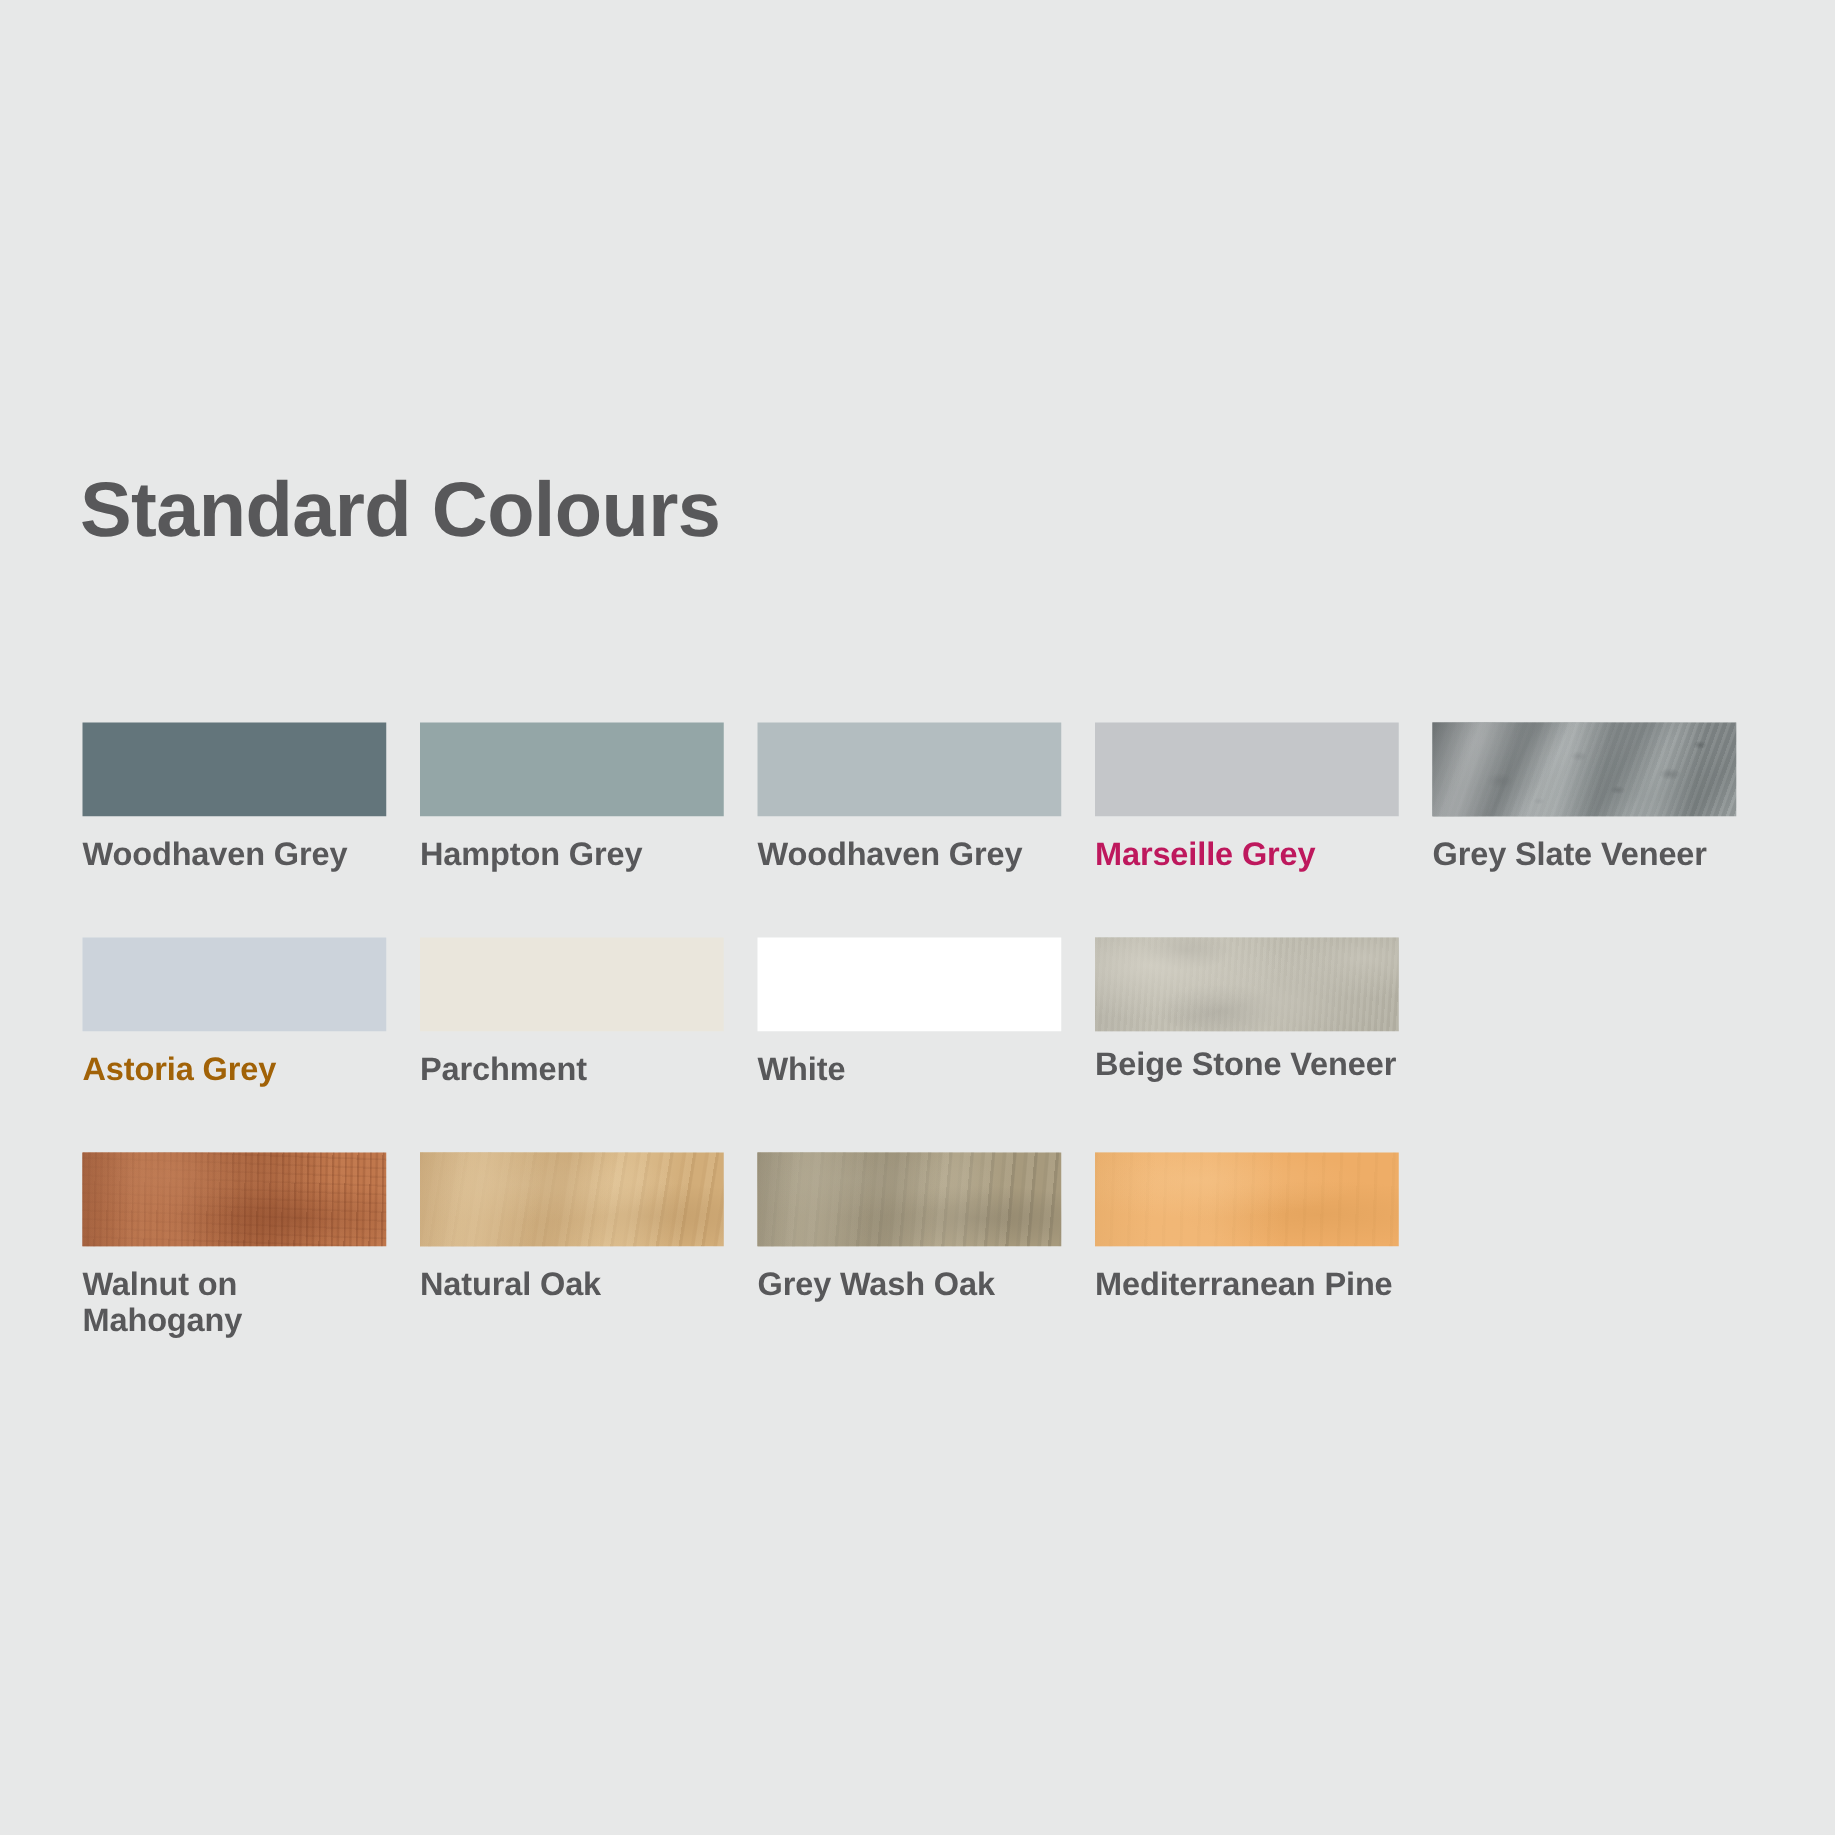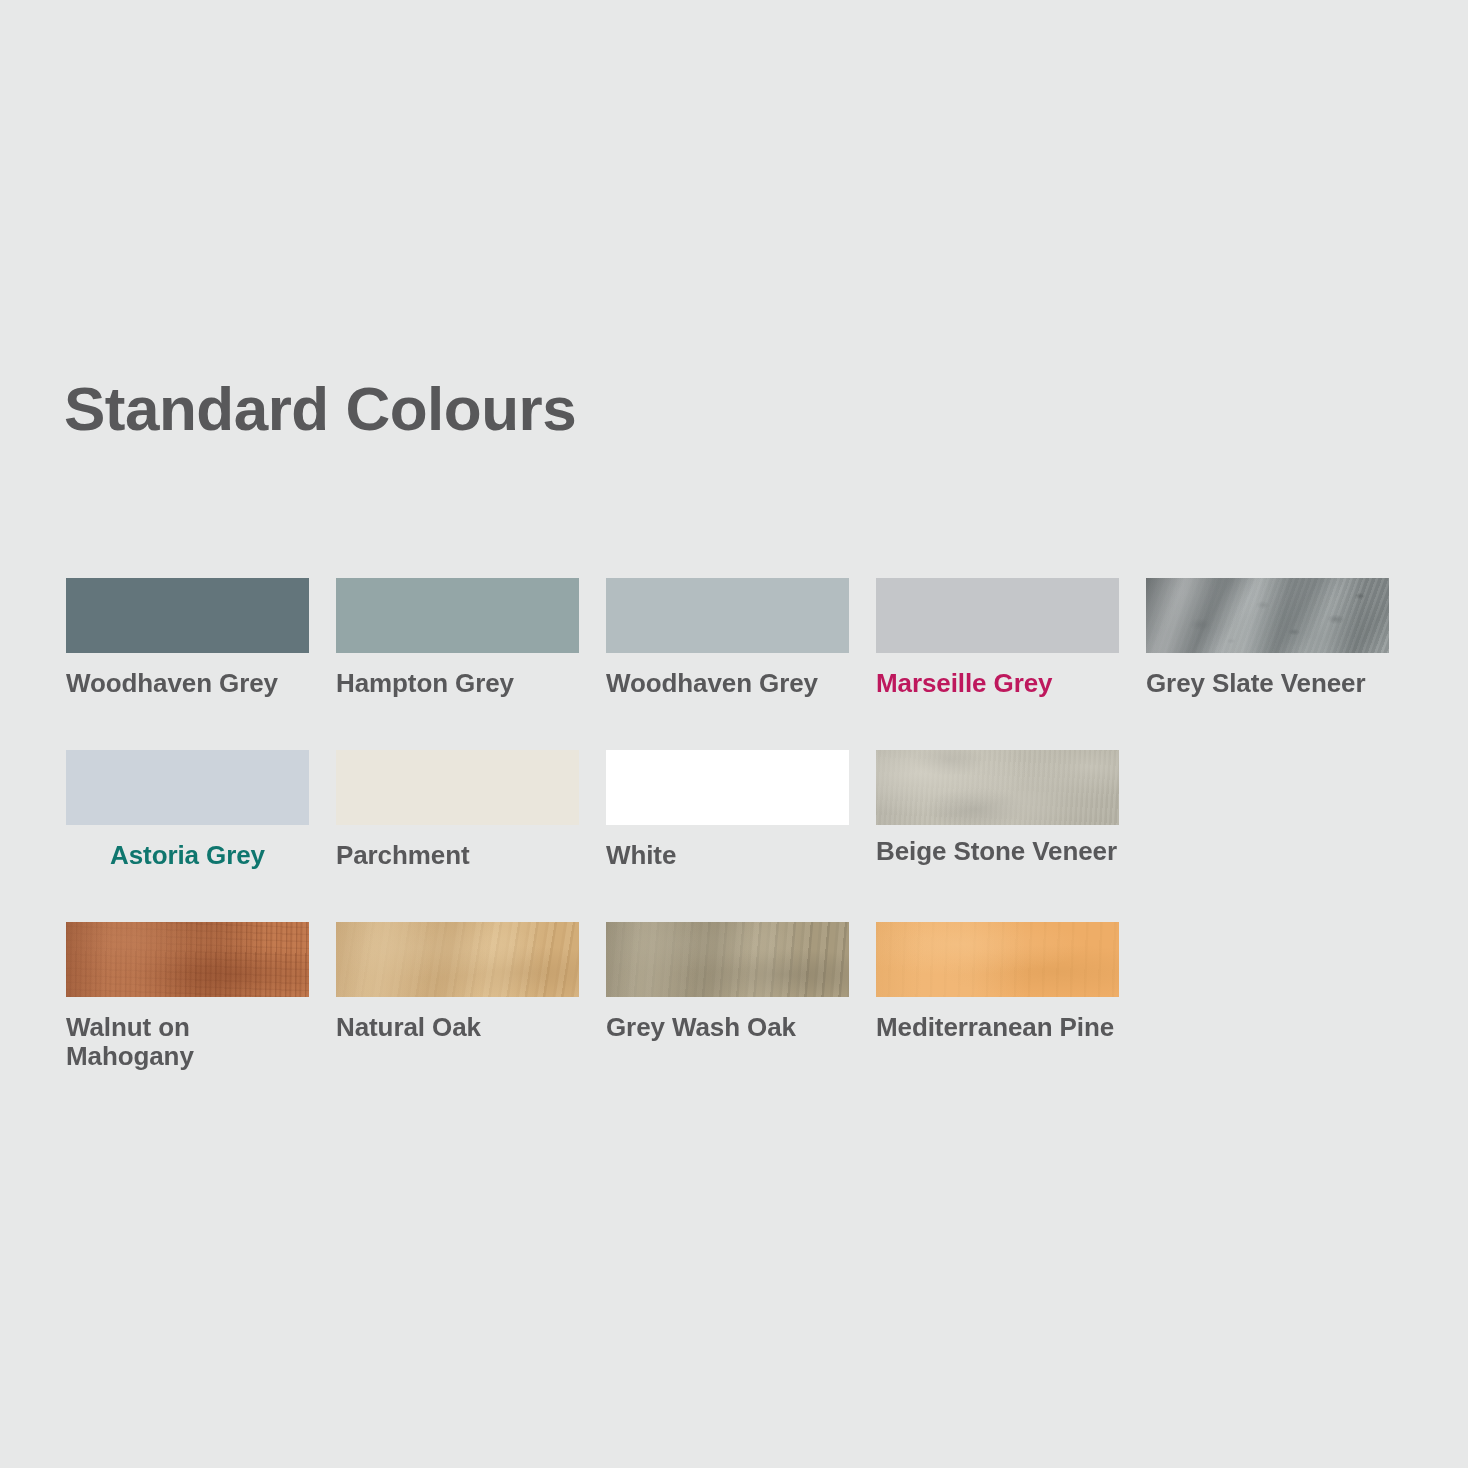--- a/index.html
+++ b/index.html
@@ -202,21 +202,21 @@
         <div class="swatch-chip tex-grey-slate"></div>
         <div class="swatch-label" style="color: rgb(88, 88, 90);">Grey Slate Veneer</div>
       </div>
     </div>
 
     <div class="row-gap-1"></div>
 
     <div class="swatch-row row-2">
       <div class="swatch-cell">
         <div class="swatch-chip" style="background-color: rgb(204, 211, 219);"></div>
-        <div class="swatch-label" style="color: #0f766e; text-align: center;">Astoria Grey</div>
+        <div class="swatch-label" style="color: #a16207;">Astoria Grey</div>
       </div>
       <div class="swatch-cell">
         <div class="swatch-chip" style="background-color: rgb(234, 230, 220);"></div>
         <div class="swatch-label" style="color: rgb(88, 88, 90);">Parchment</div>
       </div>
       <div class="swatch-cell">
         <div class="swatch-chip" style="background-color: rgb(255, 255, 255);"></div>
         <div class="swatch-label" style="color: rgb(88, 88, 90);">White</div>
       </div>
       <div class="swatch-cell">

